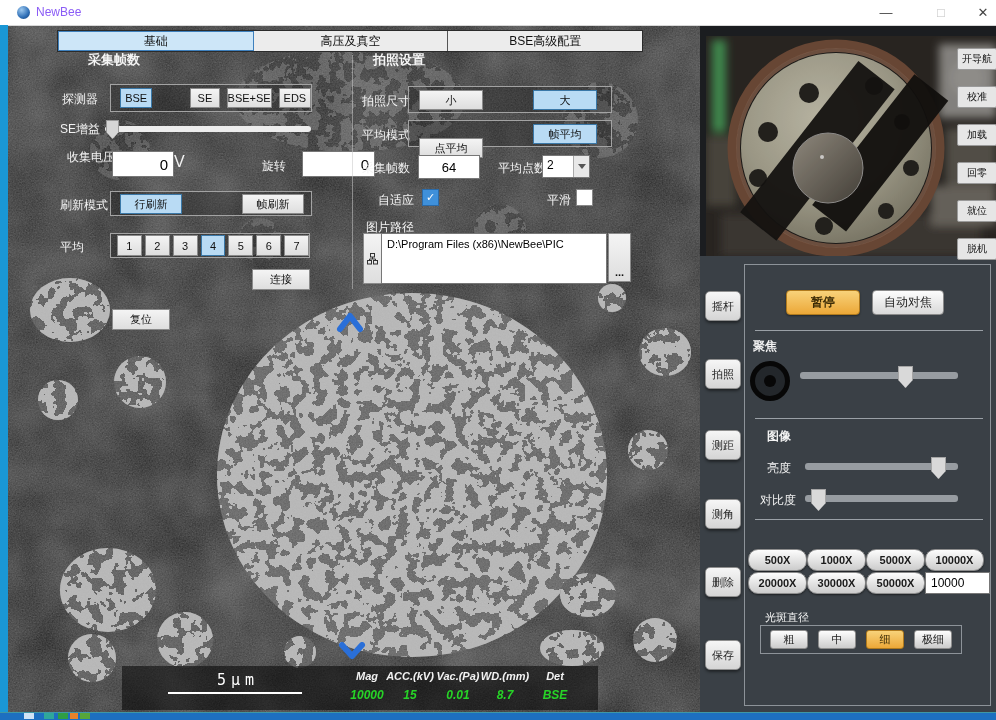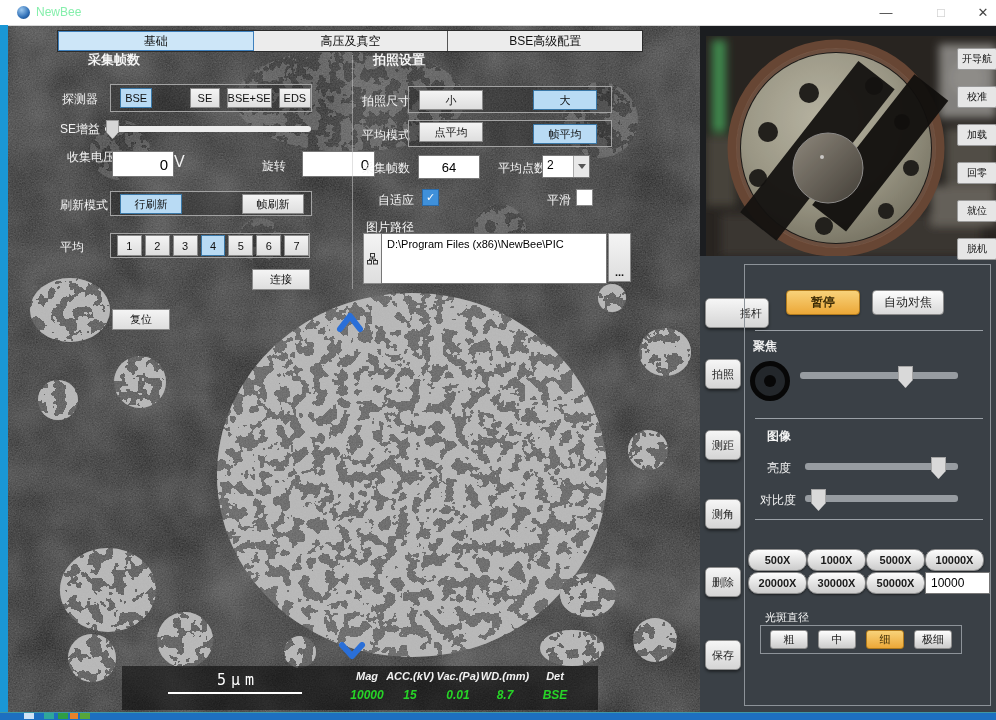--- a/index.html
+++ b/index.html
@@ -4,21 +4,21 @@
 <style>
   html,body{margin:0;padding:0;background:#000;}
   #app{position:relative;width:996px;height:720px;overflow:hidden;
        font-family:"Liberation Sans",sans-serif;background:#111;}
   .abs{position:absolute;}
 
   
   .titlebar{left:0;top:0;width:996px;height:25px;background:#fff;border-bottom:1px solid #d8d8d8;}
   .appicon{left:17px;top:6px;width:13px;height:13px;border-radius:50%;
            background:radial-gradient(circle at 35% 30%,#9cc8ef,#2d6db5 60%,#143c6e);}
-  .apptitle{left:36px;top:5px;font-size:12px;color:#86efac;}
+  .apptitle{left:36px;top:5px;font-size:12px;color:#8b5cf6;}
   .winbtn{top:0;width:46px;height:25px;display:flex;align-items:center;justify-content:center;
           font-size:13px;color:#444;}
   .winbtn.dim{color:#c2c2c2;}
 
   
   .deskstrip{left:0;top:25px;width:8px;height:695px;background:#1a97d5;}
   .taskbar{left:0;top:712px;width:996px;height:8px;background:#1d6fc0;border-top:1px solid #3f97a5;}
   .tbicon{top:713px;height:6px;}
 
   
@@ -234,21 +234,21 @@
   <div class="abs sect" style="left:373px;top:51px;">拍照设置</div>
 
   <div class="abs lbl" style="left:362px;top:93px;">拍照尺寸</div>
   <div class="abs gbox" style="left:408px;top:86px;width:202px;height:25px;">
     <div class="btn abs" style="left:10px;top:3px;width:62px;height:18px;">小</div>
     <div class="btn sel abs" style="left:124px;top:3px;width:62px;height:18px;">大</div>
   </div>
 
   <div class="abs lbl" style="left:362px;top:127px;">平均模式</div>
   <div class="abs gbox" style="left:408px;top:120px;width:202px;height:25px;">
-    <div class="btn abs" style="left:10px;top:1px;width:62px;height:18px;text-align:right;">点平均</div>
+    <div class="btn abs" style="left:10px;top:17px;width:62px;height:18px;text-align:right;">点平均</div>
     <div class="btn sel abs" style="left:124px;top:3px;width:62px;height:18px;">帧平均</div>
   </div>
 
   <div class="abs lbl" style="left:362px;top:160px;">采集帧数</div>
   <div class="abs inp center" style="left:418px;top:155px;width:60px;height:22px;font-size:13px;">64</div>
   <div class="abs lbl" style="left:498px;top:160px;">平均点数</div>
   <div class="abs combo" style="left:542px;top:155px;width:46px;height:21px;">
     <div class="val">2</div>
     <div class="arrowbox">
       <div class="caret"></div>
@@ -353,21 +353,21 @@
     <rect width="290" height="220" fill="#3a2a1a" opacity="0.12"></rect>
   </svg>
 
   <div class="abs stagebtn" style="top:48px;">开导航</div>
   <div class="abs stagebtn" style="top:86px;">校准</div>
   <div class="abs stagebtn" style="top:124px;">加载</div>
   <div class="abs stagebtn" style="top:162px;">回零</div>
   <div class="abs stagebtn" style="top:200px;">就位</div>
   <div class="abs stagebtn" style="top:238px;">脱机</div>
 
-  <div class="abs toolbtn" style="top:298px;padding-left:28px;">摇杆</div>
+  <div class="abs toolbtn" style="top:291px;">摇杆</div>
   <div class="abs toolbtn" style="top:359px;">拍照</div>
   <div class="abs toolbtn" style="top:430px;">测距</div>
   <div class="abs toolbtn" style="top:499px;">测角</div>
   <div class="abs toolbtn" style="top:567px;">删除</div>
   <div class="abs toolbtn" style="top:640px;">保存</div>
 
   <div class="abs panelbox"></div>
 
   <div class="abs pausebtn amber">暂停</div>
   <div class="abs afbtn">自动对焦</div>

